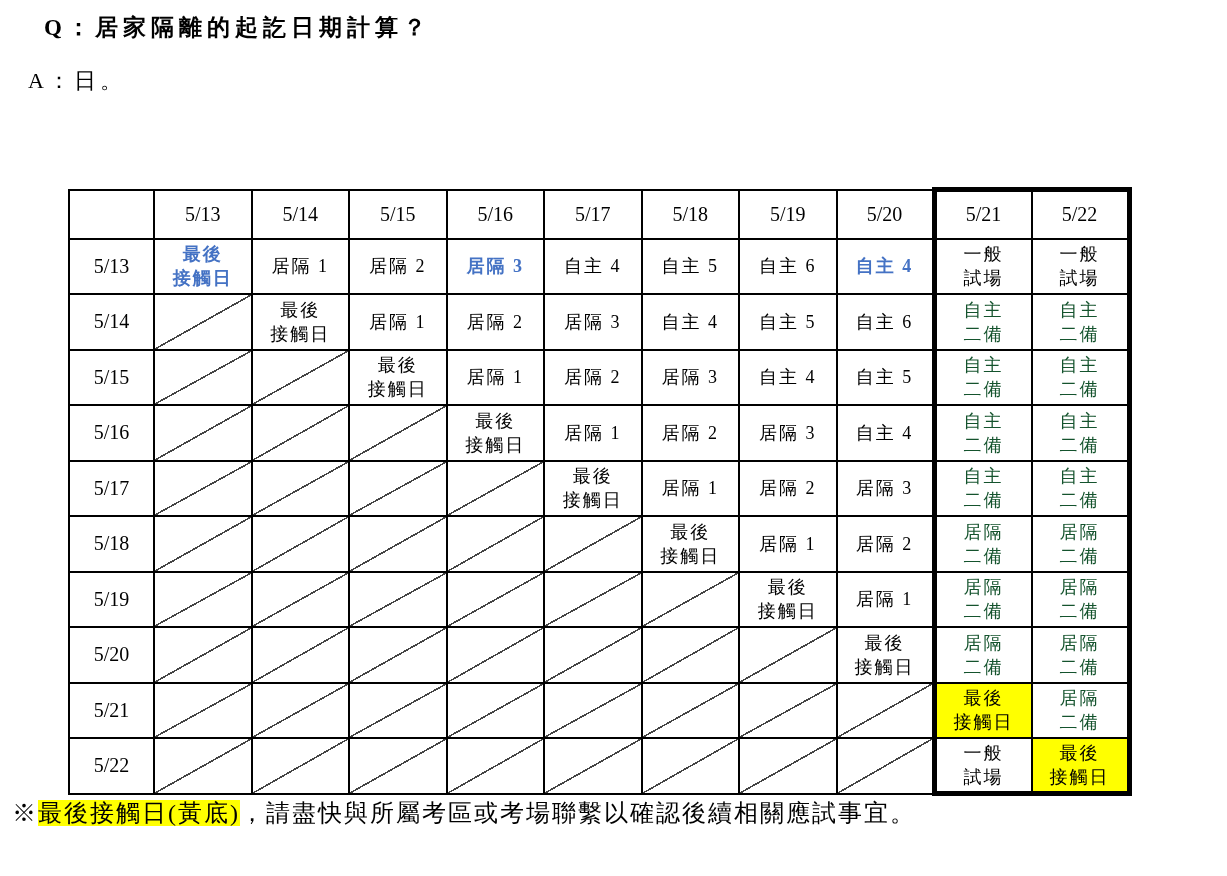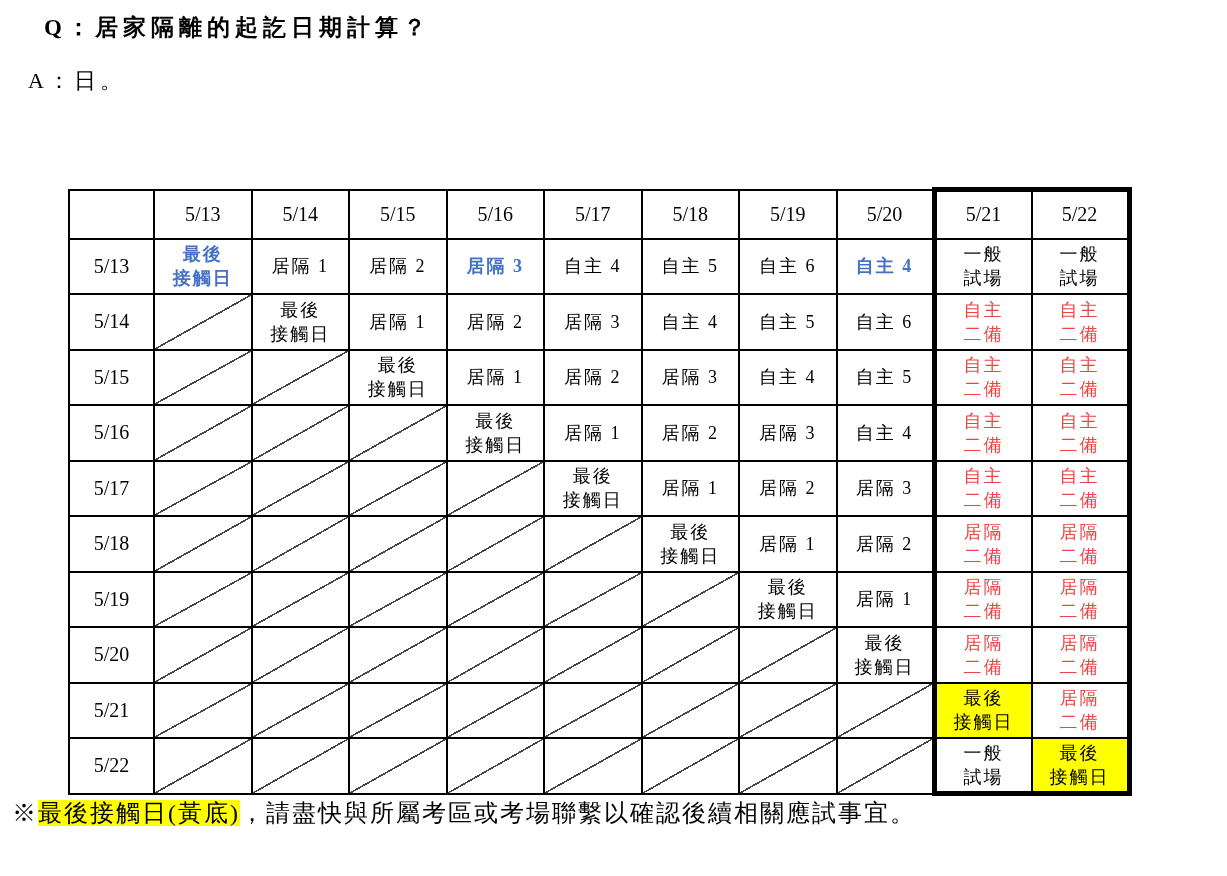--- a/index.html
+++ b/index.html
@@ -58,21 +58,21 @@
   .sched th.hdr, .sched th.rowhdr, .sched th.corner {
     font-size: 20px;
     letter-spacing: 0;
   }
   .sched td {
     font-size: 18px;
     letter-spacing: 2px;
     line-height: 24px;
   }
   .sched td.blue { color: #4472C4; font-weight: bold; }
-  .sched td.red  { color: #ef4444; margin-top: 25px; }
+  .sched td.red  { color: #14532d; margin-top: 25px; }
   .sched td.yellow { background: #FFFF00; }
   .sched td.slash {
     background-image: linear-gradient(to bottom right,
       transparent calc(50% - 0.8px),
       #444 calc(50% - 0.8px),
       #444 calc(50% + 0.8px),
       transparent calc(50% + 0.8px));
   }
   
   .sched .tk-l { border-left-width: 5px; }

